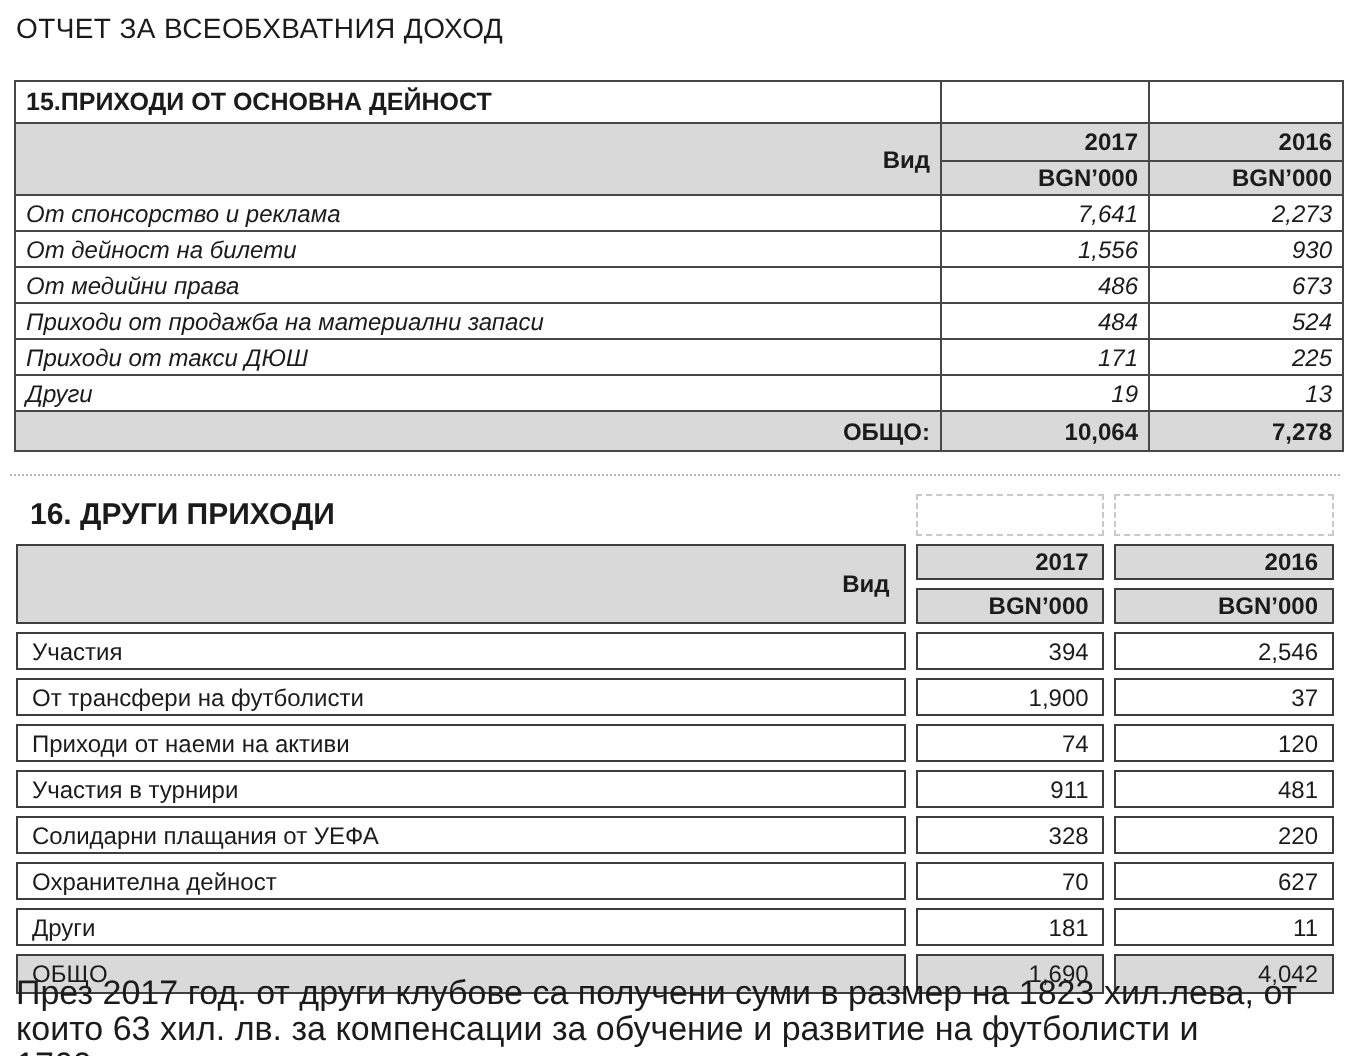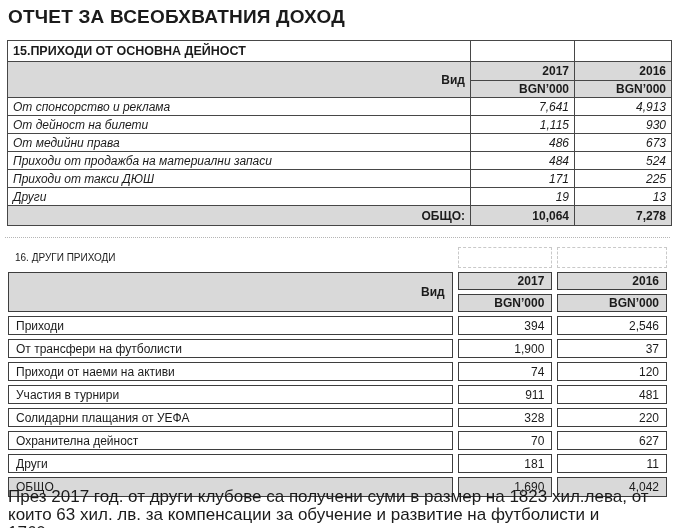--- a/index.html
+++ b/index.html
@@ -6,21 +6,21 @@
   body {
     width:675px; height:528px;
     background:#ffffff;
     font-family:"Liberation Sans", sans-serif;
     color:#1b1b1b;
     position:relative;
     overflow:hidden;
   }
   .doc-title {
     position:absolute; left:8px; top:6px;
-    font-size:19px; font-weight:bold; letter-spacing:0.2px;
+    font-size:14px; font-weight:normal; letter-spacing:0.2px;
   }
 
   
   table.t1 {
     position:absolute; left:7px; top:40px;
     width:664px; border-collapse:collapse; table-layout:fixed;
     font-size:12px;
   }
   .t1 td {
     border:1.5px solid #474747;
@@ -53,21 +53,21 @@
     font-size:12px;
   }
   .t2 td {
     border:1.5px solid #3e3e3e;
     padding:0 7px;
     white-space:nowrap; overflow:hidden;
     vertical-align:middle;
   }
   .t2 .title-row td { border:none; height:19px; }
   .t2 .title-row td.ghost { border:1px dashed #c9c9c9; }
-  .t2 .title-cell { font-weight:normal; font-size:10px; }
+  .t2 .title-cell { font-weight:bold; font-size:15px; }
   .t2 .hdr1 td, .t2 .hdr2 td { height:16px; }
   .t2 .data td { height:17px; }
   .t2 .total td { height:18px; font-weight:normal; }
 
   .footnote {
     position:absolute; left:8px; top:488px; width:656px;
     font-size:17px; line-height:18px;
   }
 </style>
 </head>
@@ -92,25 +92,25 @@
     <td class="shade r b">2017</td>
     <td class="shade r b">2016</td>
   </tr>
   <tr class="hdr2">
     <td class="shade r b">BGN’000</td>
     <td class="shade r b">BGN’000</td>
   </tr>
   <tr class="data">
     <td>От спонсорство и реклама</td>
     <td class="r">7,641</td>
-    <td class="r">4,913</td>
+    <td class="r">2,273</td>
   </tr>
   <tr class="data">
     <td>От дейност на билети</td>
-    <td class="r">1,115</td>
+    <td class="r">1,556</td>
     <td class="r">930</td>
   </tr>
   <tr class="data">
     <td>От медийни права</td>
     <td class="r">486</td>
     <td class="r">673</td>
   </tr>
   <tr class="data">
     <td>Приходи от продажба на материални запаси</td>
     <td class="r">484</td>
@@ -151,21 +151,21 @@
   <tr class="hdr1">
     <td rowspan="2" class="shade c b">Вид</td>
     <td class="shade r b">2017</td>
     <td class="shade r b">2016</td>
   </tr>
   <tr class="hdr2">
     <td class="shade r b">BGN’000</td>
     <td class="shade r b">BGN’000</td>
   </tr>
   <tr class="data">
-    <td>Приходи</td>
+    <td>Участия</td>
     <td class="r">394</td>
     <td class="r">2,546</td>
   </tr>
   <tr class="data">
     <td>От трансфери на футболисти</td>
     <td class="r">1,900</td>
     <td class="r">37</td>
   </tr>
   <tr class="data">
     <td>Приходи от наеми на активи</td>

